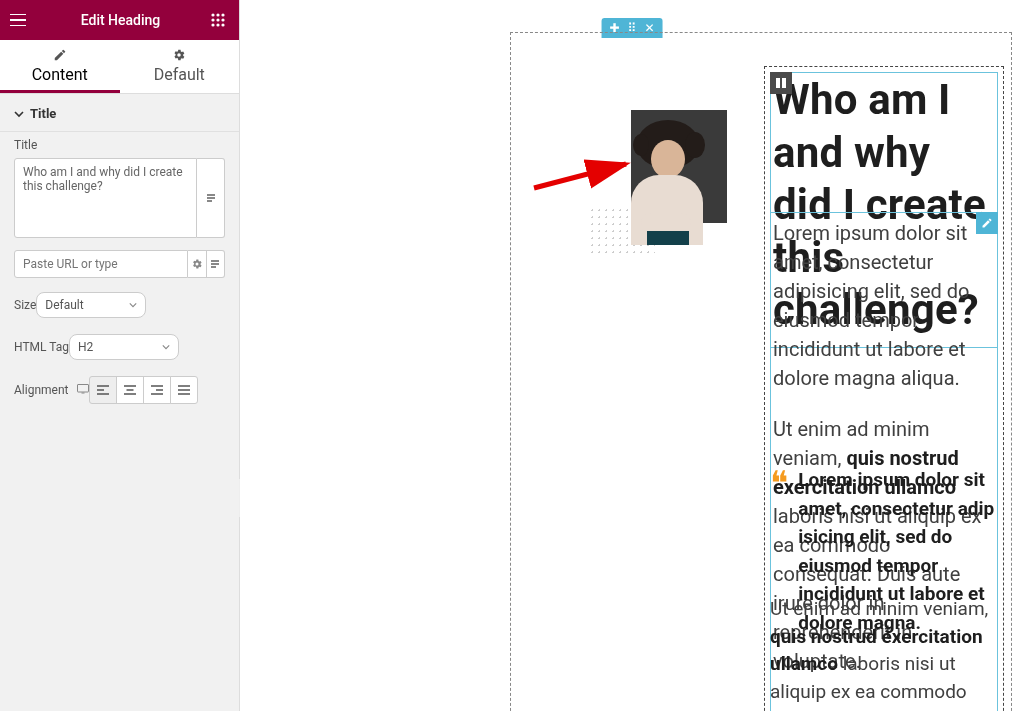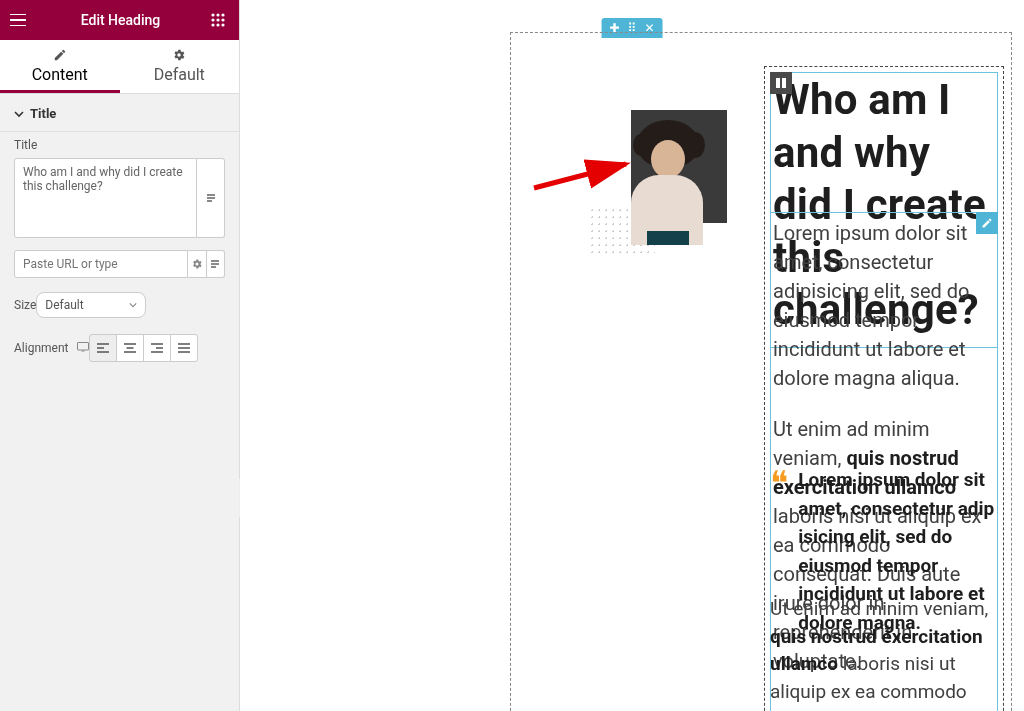--- a/index.html
+++ b/index.html
@@ -174,20 +174,29 @@
   <div class="row-field">
     <span class="field-label">Size</span>
     <div class="select">
       <span>Default</span>
       <svg width="8" height="8" viewBox="0 0 10 10">
           <path d="M1 3l4 4 4-4" fill="none" stroke="#888" stroke-width="1.4"></path>
         </svg>
     </div>
   </div>
 
+  <div class="row-field">
+    <span class="field-label">HTML Tag</span>
+    <div class="select">
+      <span>H2</span>
+      <svg width="8" height="8" viewBox="0 0 10 10">
+          <path d="M1 3l4 4 4-4" fill="none" stroke="#888" stroke-width="1.4"></path>
+        </svg>
+    </div>
+  </div>
 
   <div class="row-field">
     <span class="field-label">
       <span>Alignment</span>
       <svg class="responsive-icon" style="display:inline-block" width="12" height="10" viewBox="0 0 24 20">
           <rect x="1" y="1" width="22" height="15" rx="1" fill="none" stroke="#888" stroke-width="2"></rect>
           <rect x="9" y="17" width="6" height="2" fill="#888"></rect>
         </svg>
     </span>
     <div class="align-btns">

